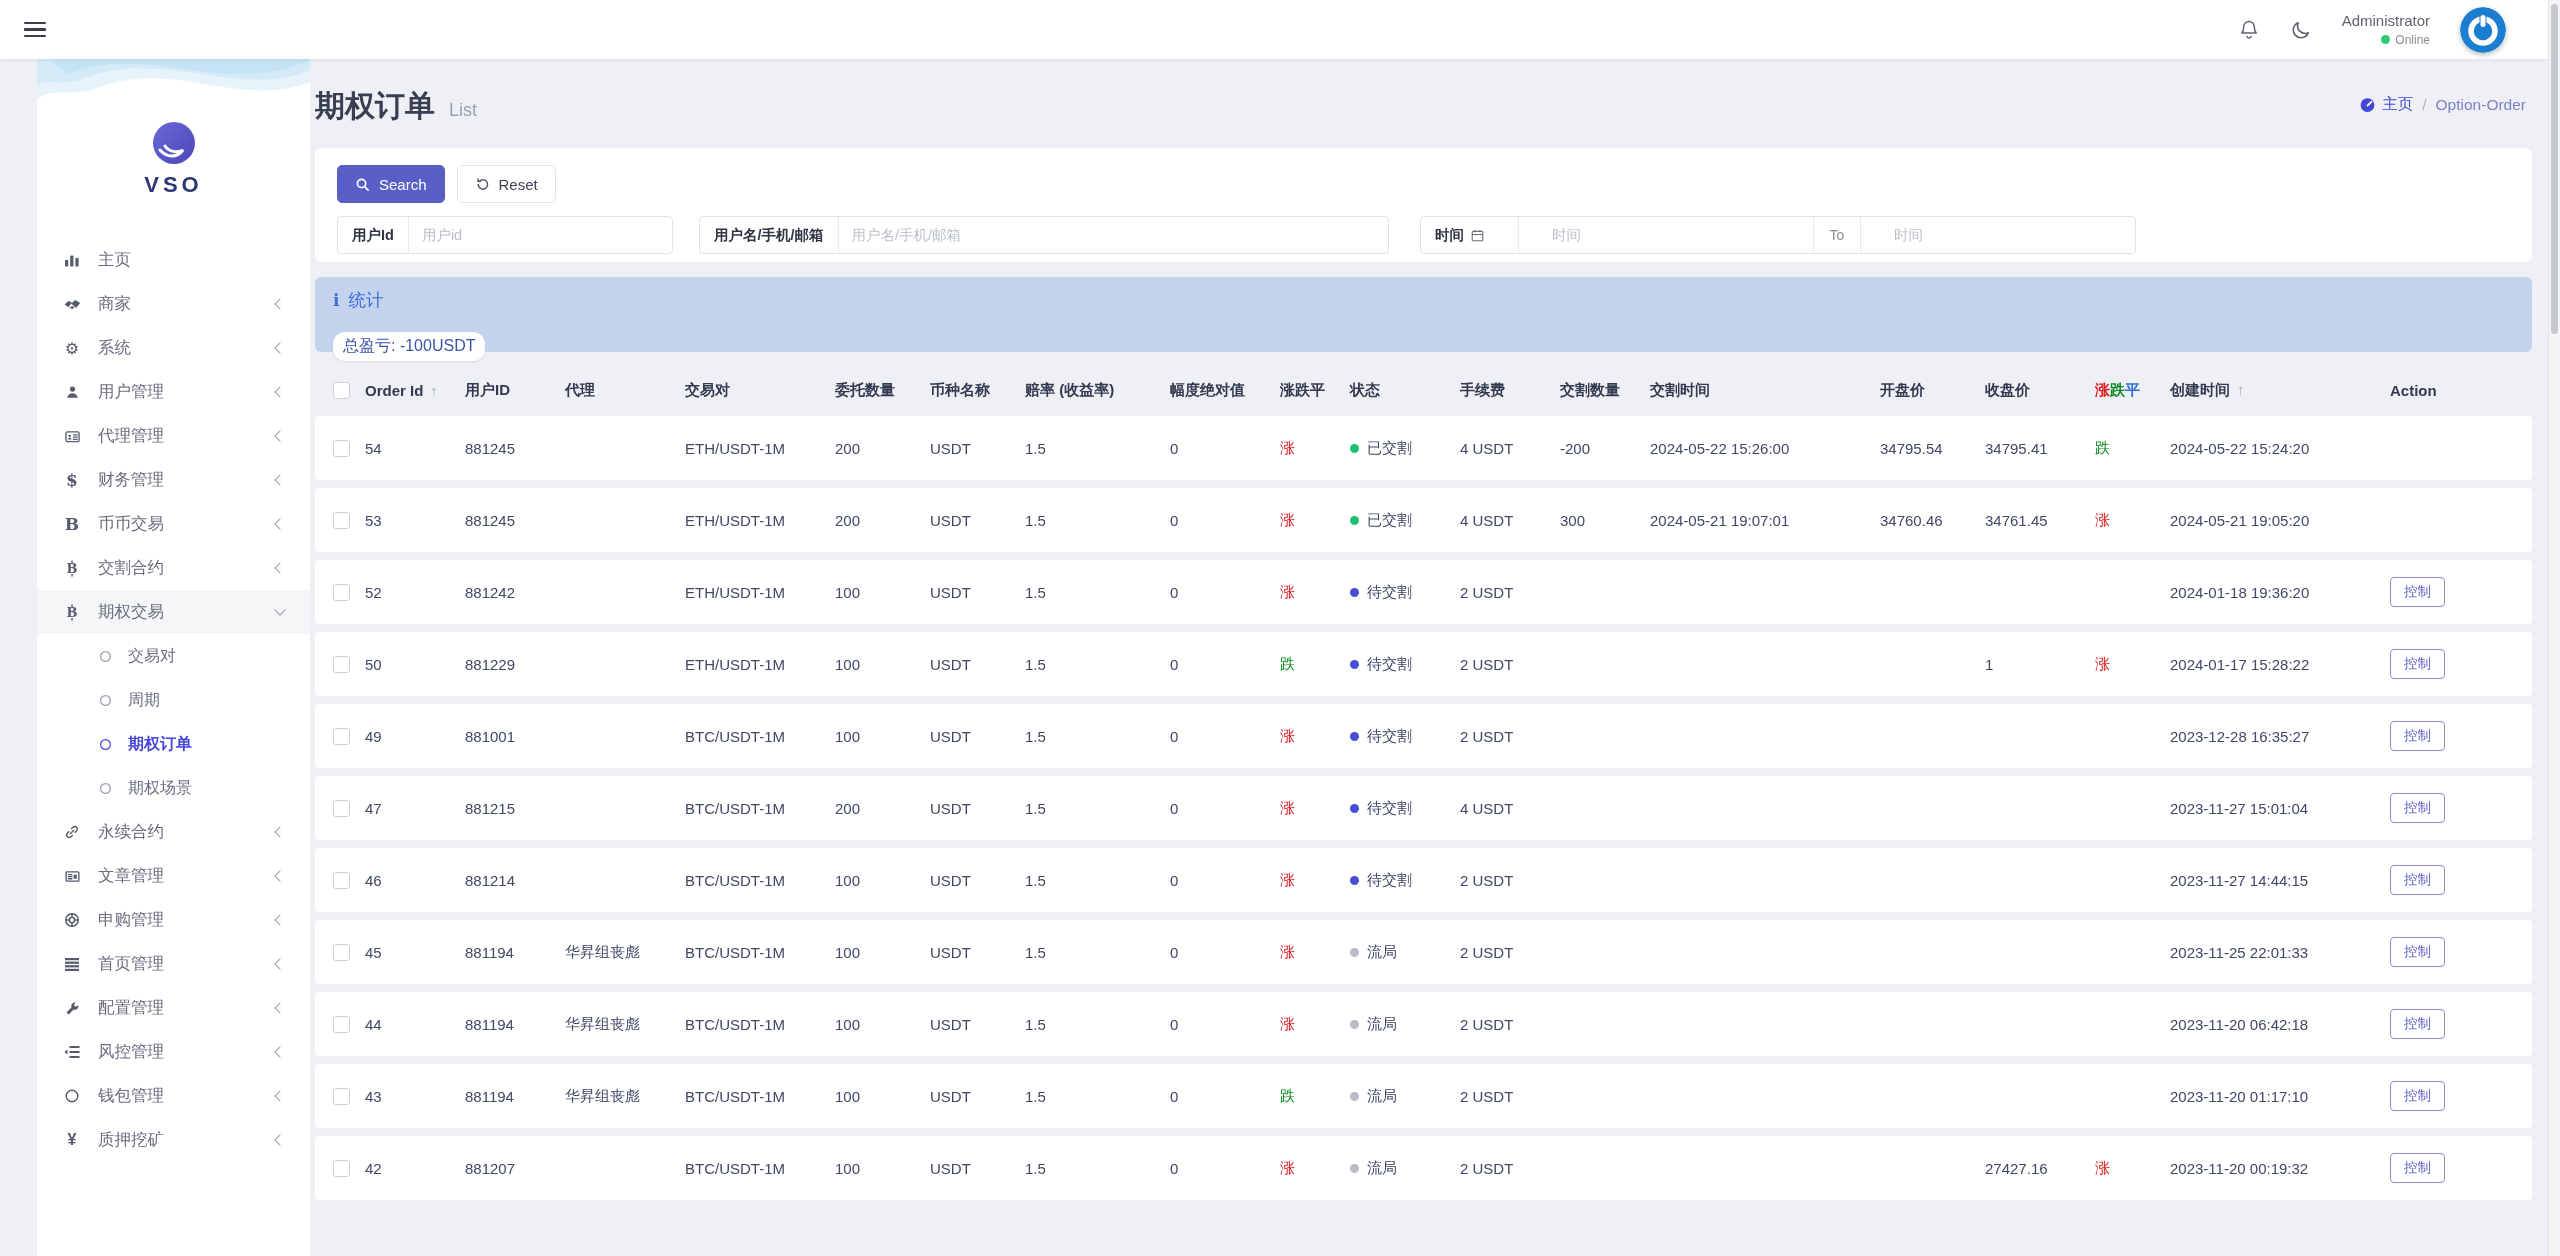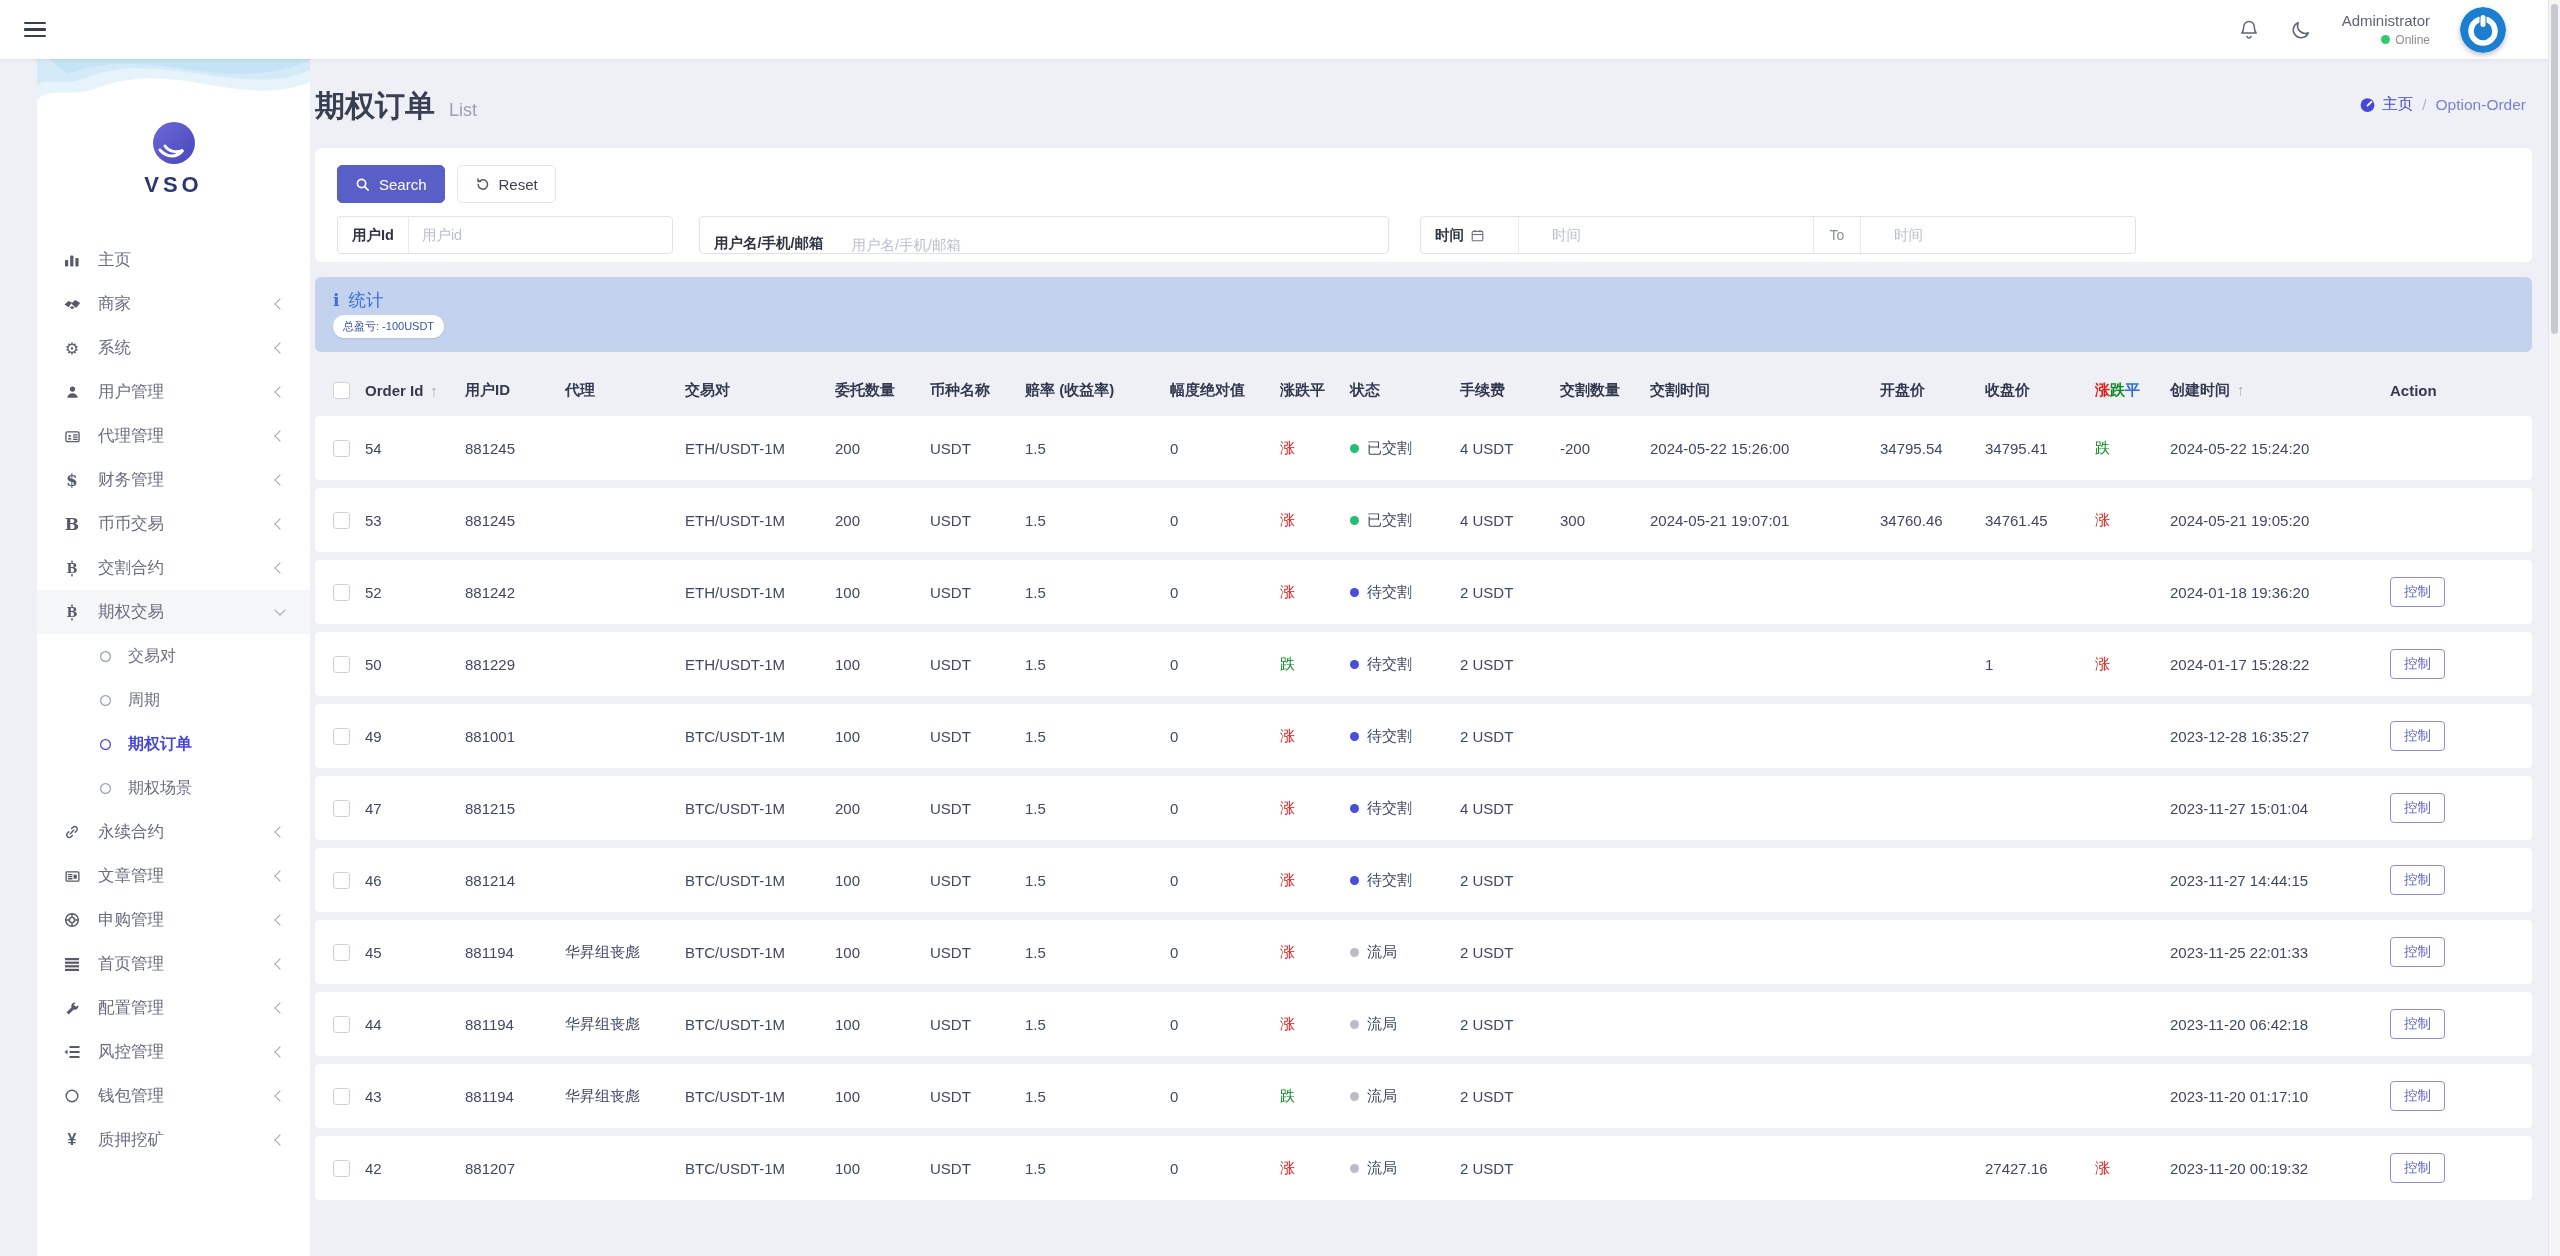--- a/index.html
+++ b/index.html
@@ -62,22 +62,22 @@
   .fgroup{display:flex;align-items:stretch;height:38px;border:1px solid #dfe3e8;border-radius:4px;background:#fff;}
   .flabel{font-weight:bold;font-size:14.5px;color:#2e3442;padding:0 14px;display:flex;align-items:center;gap:7px;white-space:nowrap;}
   .fdiv{width:1px;background:#e8eaee;}
   .fgroup input{border:none;outline:none;font-size:14.5px;color:#3f4254;padding:0 13px;flex:1;min-width:0;background:transparent;}
   .fgroup input::placeholder{color:#b9bfc9;}
   .to-cell{width:48px;display:flex;align-items:center;justify-content:center;color:#8a8f99;
     font-size:14px;border-left:1px solid #e8eaee;border-right:1px solid #e8eaee;}
   .stats{margin-top:15px;background:#c3d3ee;border-radius:6px;padding:11px 18px;height:75px;}
   .stats-title{color:#3f6ad8;font-size:17.5px;display:flex;align-items:center;gap:9px;}
   .stats-title .i-ic{font-family:"DejaVu Serif","Liberation Serif",serif;font-weight:bold;font-size:17px;}
-  .stats-pill{display:inline-block;margin-top:3px;background:#fff;border-radius:12px;padding:4px 10px;
-    font-size:11px;color:#3a54a8;box-shadow:0 1px 2px rgba(0,0,0,.10);}
+  .stats-pill{display:inline-block;margin-top:20px;background:#fff;border-radius:12px;padding:4px 10px;
+    font-size:16px;color:#3a54a8;box-shadow:0 1px 2px rgba(0,0,0,.10);}
   
   .table-wrap{margin-top:20px;}
   .thead{display:flex;align-items:center;height:36px;}
   .th{font-weight:bold;font-size:15px;color:#333a50;white-space:nowrap;padding-right:6px;flex-shrink:0;}
   .sort-arrow{color:#a7aebc;font-weight:normal;margin-left:7px;}
   .trow{display:flex;align-items:center;height:64px;background:#fff;border-radius:4px;margin-top:8px;}
   .td{font-size:15px;color:#3f4865;white-space:nowrap;overflow:hidden;padding-right:6px;flex-shrink:0;}
   .cell-check{padding-left:18px;}
   .checkbox{width:17px;height:17px;border:1.5px solid #cdd2da;border-radius:3px;background:#fff;cursor:pointer;}
   .up{color:#e02222;} .down{color:#0b8a25;} .flat{color:#2f6fd6;}
@@ -394,21 +394,21 @@
         </svg>
         <span>Reset</span>
       </button>
     </div>
     <div class="fields">
       <div class="fgroup" style="width:336px;">
         <span class="flabel">用户Id</span>
         <span class="fdiv"></span>
         <input type="text" placeholder="用户id" style="">
       </div>
-      <div class="fgroup" style="width:690px;margin-left:26px;align-items:flex-end;">
+      <div class="fgroup" style="width:690px;margin-left:26px;">
         <span class="flabel">用户名/手机/邮箱</span>
         <span class="fdiv"></span>
         <input type="text" placeholder="用户名/手机/邮箱" style="">
       </div>
       <div class="fgroup" style="width:716px;margin-left:31px;gap:20px;">
         <span class="flabel">
           <span>时间</span>
           <svg width="13" height="13" viewBox="0 0 16 16" fill="none" stroke="#6b7180" stroke-width="1.4">
             <rect x="1.5" y="3" width="13" height="11.5" rx="1"></rect>
             <line x1="1.5" y1="6.8" x2="14.5" y2="6.8"></line>

